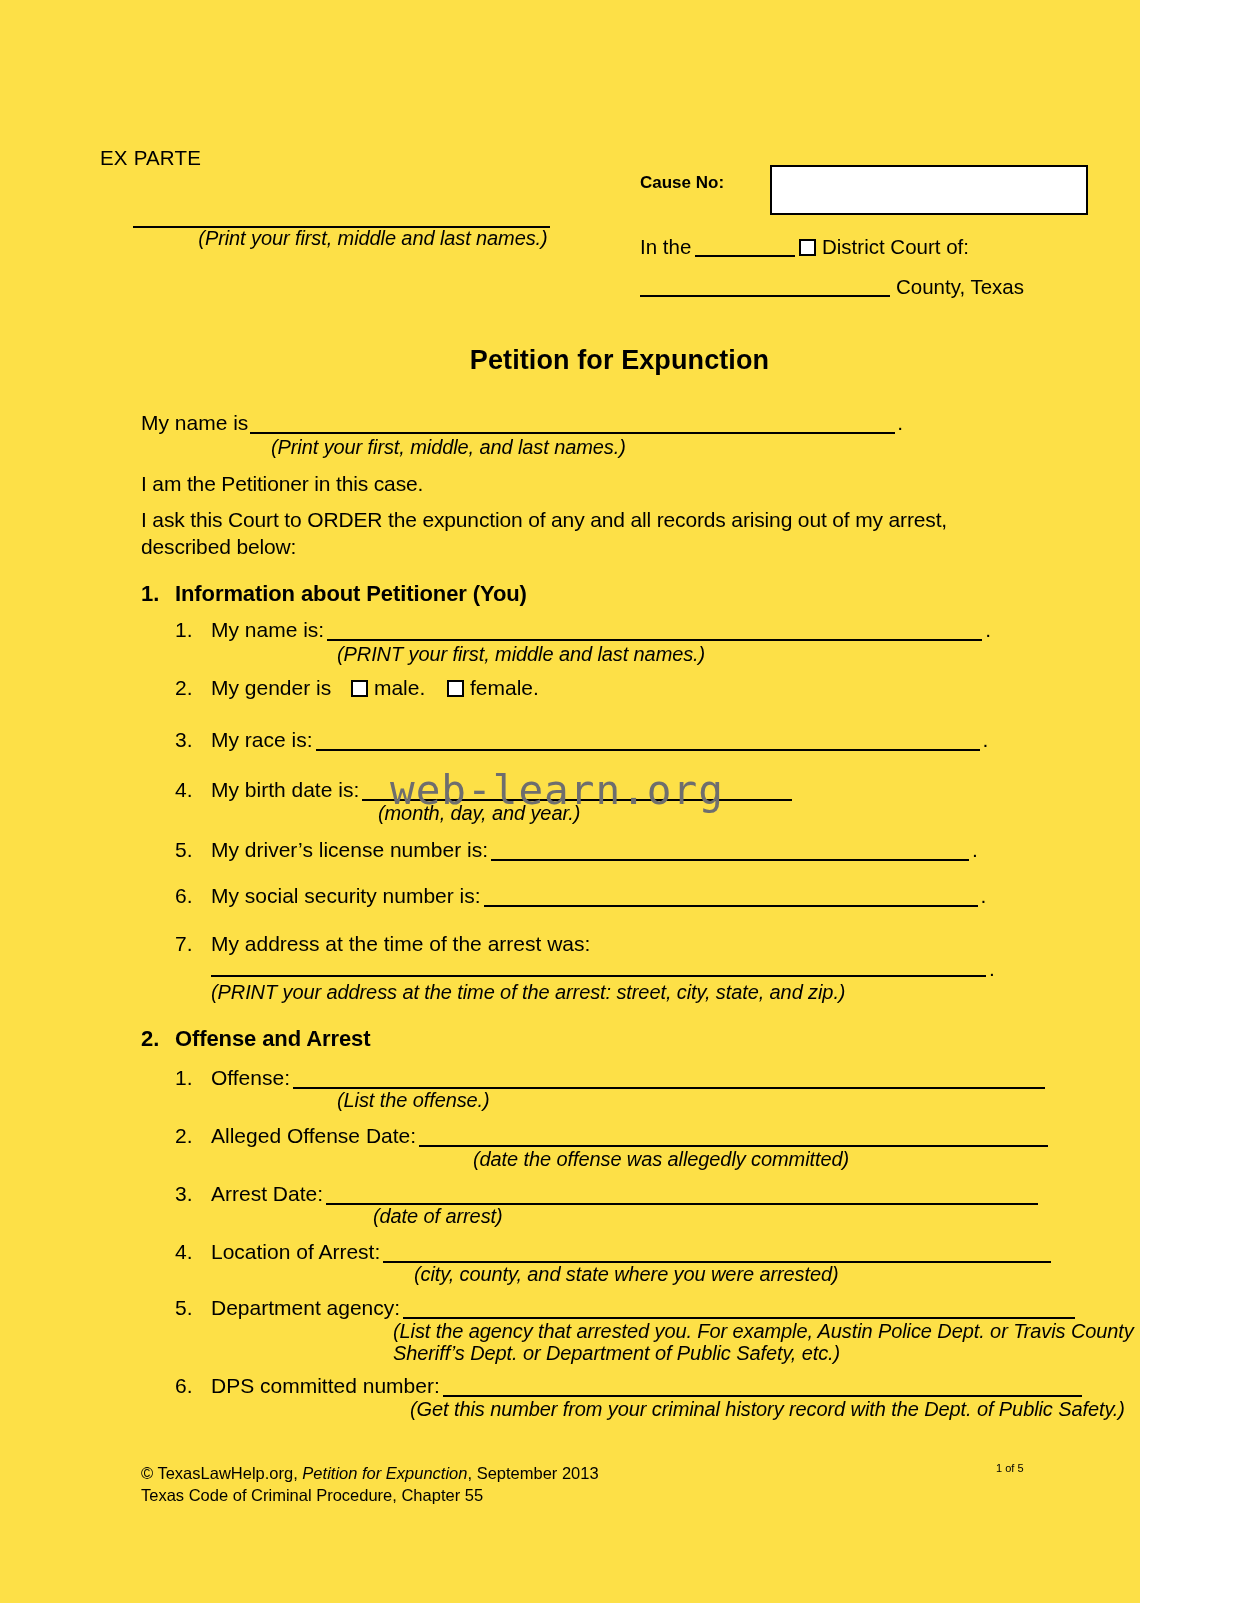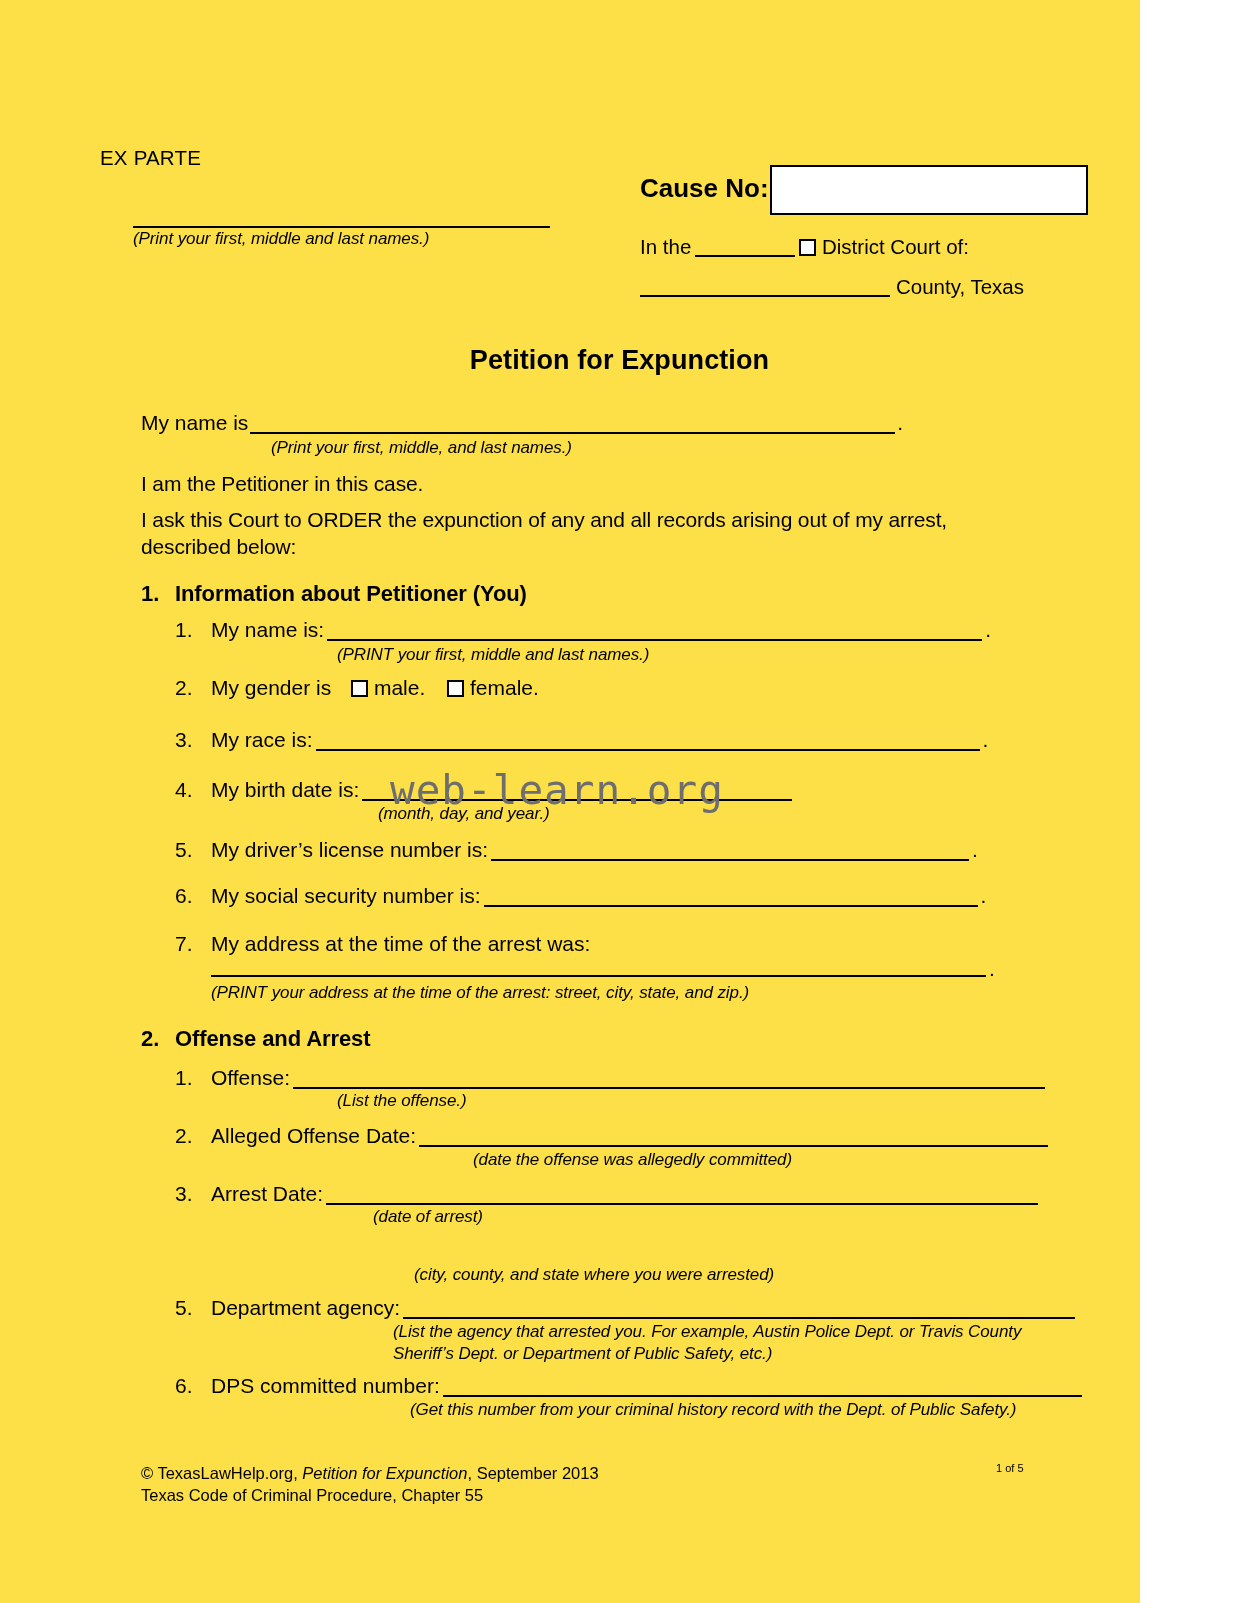--- a/index.html
+++ b/index.html
@@ -18,23 +18,24 @@
   }
 
   
   .abs { position: absolute; }
   .rule {
     border-bottom: 2px solid #000;
     height: 0;
   }
   .hint {
     font-style: italic;
-    font-size: 17px;
+    font-size: 20px;
     line-height: 19px;
     letter-spacing: -0.1px;
+    text-align: center;
   }
   .body-text {
     font-size: 21px;
     line-height: 27px;
     letter-spacing: -0.15px;
   }
   .checkbox {
     display: inline-block;
     width: 17px;
     height: 17px;
@@ -52,21 +53,21 @@
   }
   #petitioner-name-rule {
     left: 133px; top: 226px; width: 417px;
   }
   #petitioner-name-hint {
     left: 133px; top: 229px; width: 480px;
   }
 
   #cause-no-label {
     left: 640px; top: 173px;
-    font-size: 26px;
+    font-size: 17px;
     font-weight: bold;
   }
   #cause-no-box {
     left: 770px; top: 165px;
     width: 318px; height: 50px;
     border: 2px solid #000;
     box-sizing: border-box;
     background: #fff;
   }
   #court-line {
@@ -274,20 +275,23 @@
   <div class="abs item" style="left:175px; top:1124px;">
     <span class="item-num" style="display:inline-block;width:36px;">2.</span><span>Alleged Offense Date:</span><span class="blank" style="width:629px;"></span>
   </div>
   <div class="abs hint" style="left:473px; top:1150px;">(date the offense was allegedly committed)</div>
 
   <div class="abs item" style="left:175px; top:1182px;">
     <span class="item-num" style="display:inline-block;width:36px;">3.</span><span>Arrest Date:</span><span class="blank" style="width:712px;"></span>
   </div>
   <div class="abs hint" style="left:373px; top:1207px;">(date of arrest)</div>
 
+  <div class="abs item" style="left:175px; top:1240px;">
+    <span class="item-num" style="display:inline-block;width:36px;">4.</span><span>Location of Arrest:</span><span class="blank" style="width:668px;"></span>
+  </div>
   <div class="abs hint" style="left:414px; top:1265px;">(city, county, and state where you were arrested)</div>
 
   <div class="abs item" style="left:175px; top:1296px;">
     <span class="item-num" style="display:inline-block;width:36px;">5.</span><span>Department agency:</span><span class="blank" style="width:672px;"></span>
   </div>
   <div class="abs hint" style="left:393px; top:1322px;">(List the agency that arrested you.  For example, Austin Police Dept. or Travis County</div>
   <div class="abs hint" style="left:393px; top:1344px;">Sheriff’s Dept. or Department of Public Safety, etc.)</div>
 
   <div class="abs item" style="left:175px; top:1374px;">
     <span class="item-num" style="display:inline-block;width:36px;">6.</span><span>DPS committed number:</span><span class="blank" style="width:639px;"></span>

